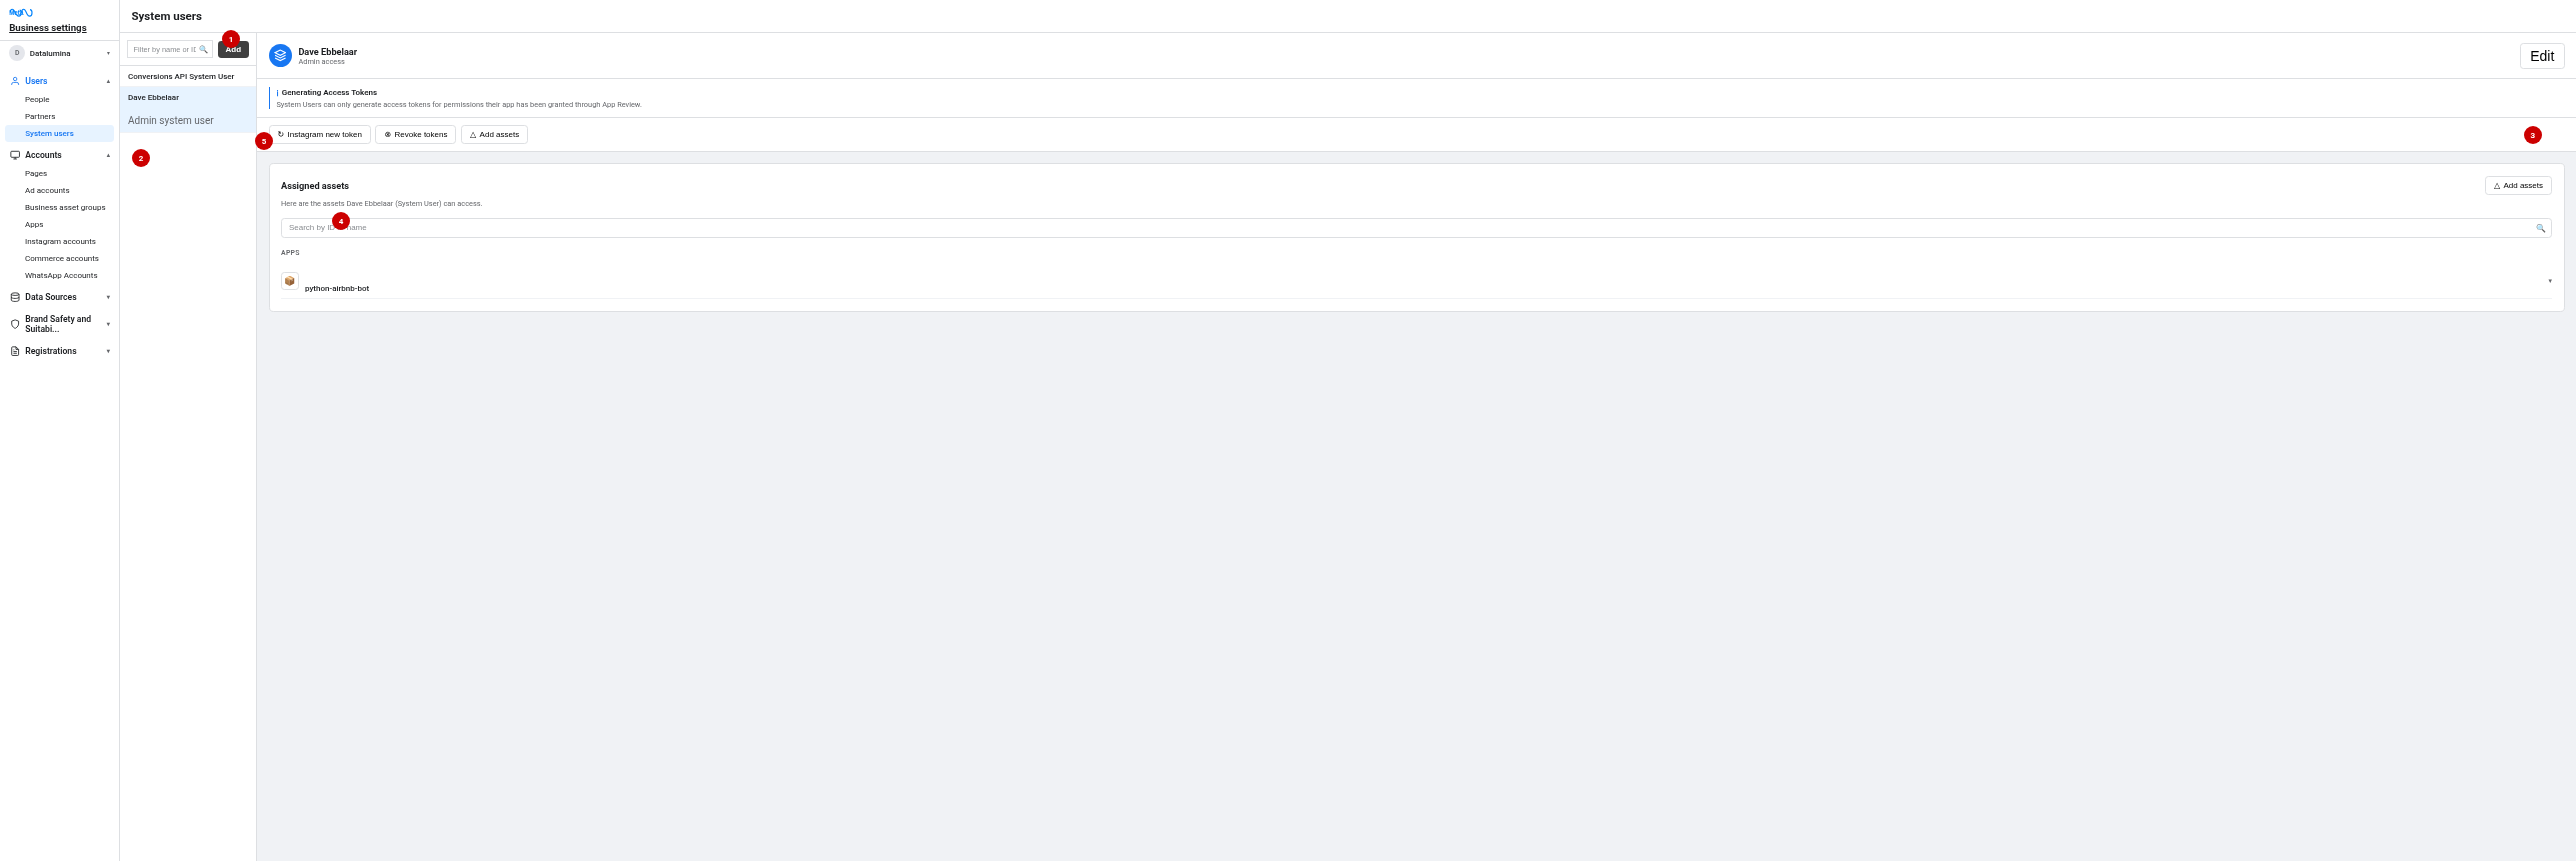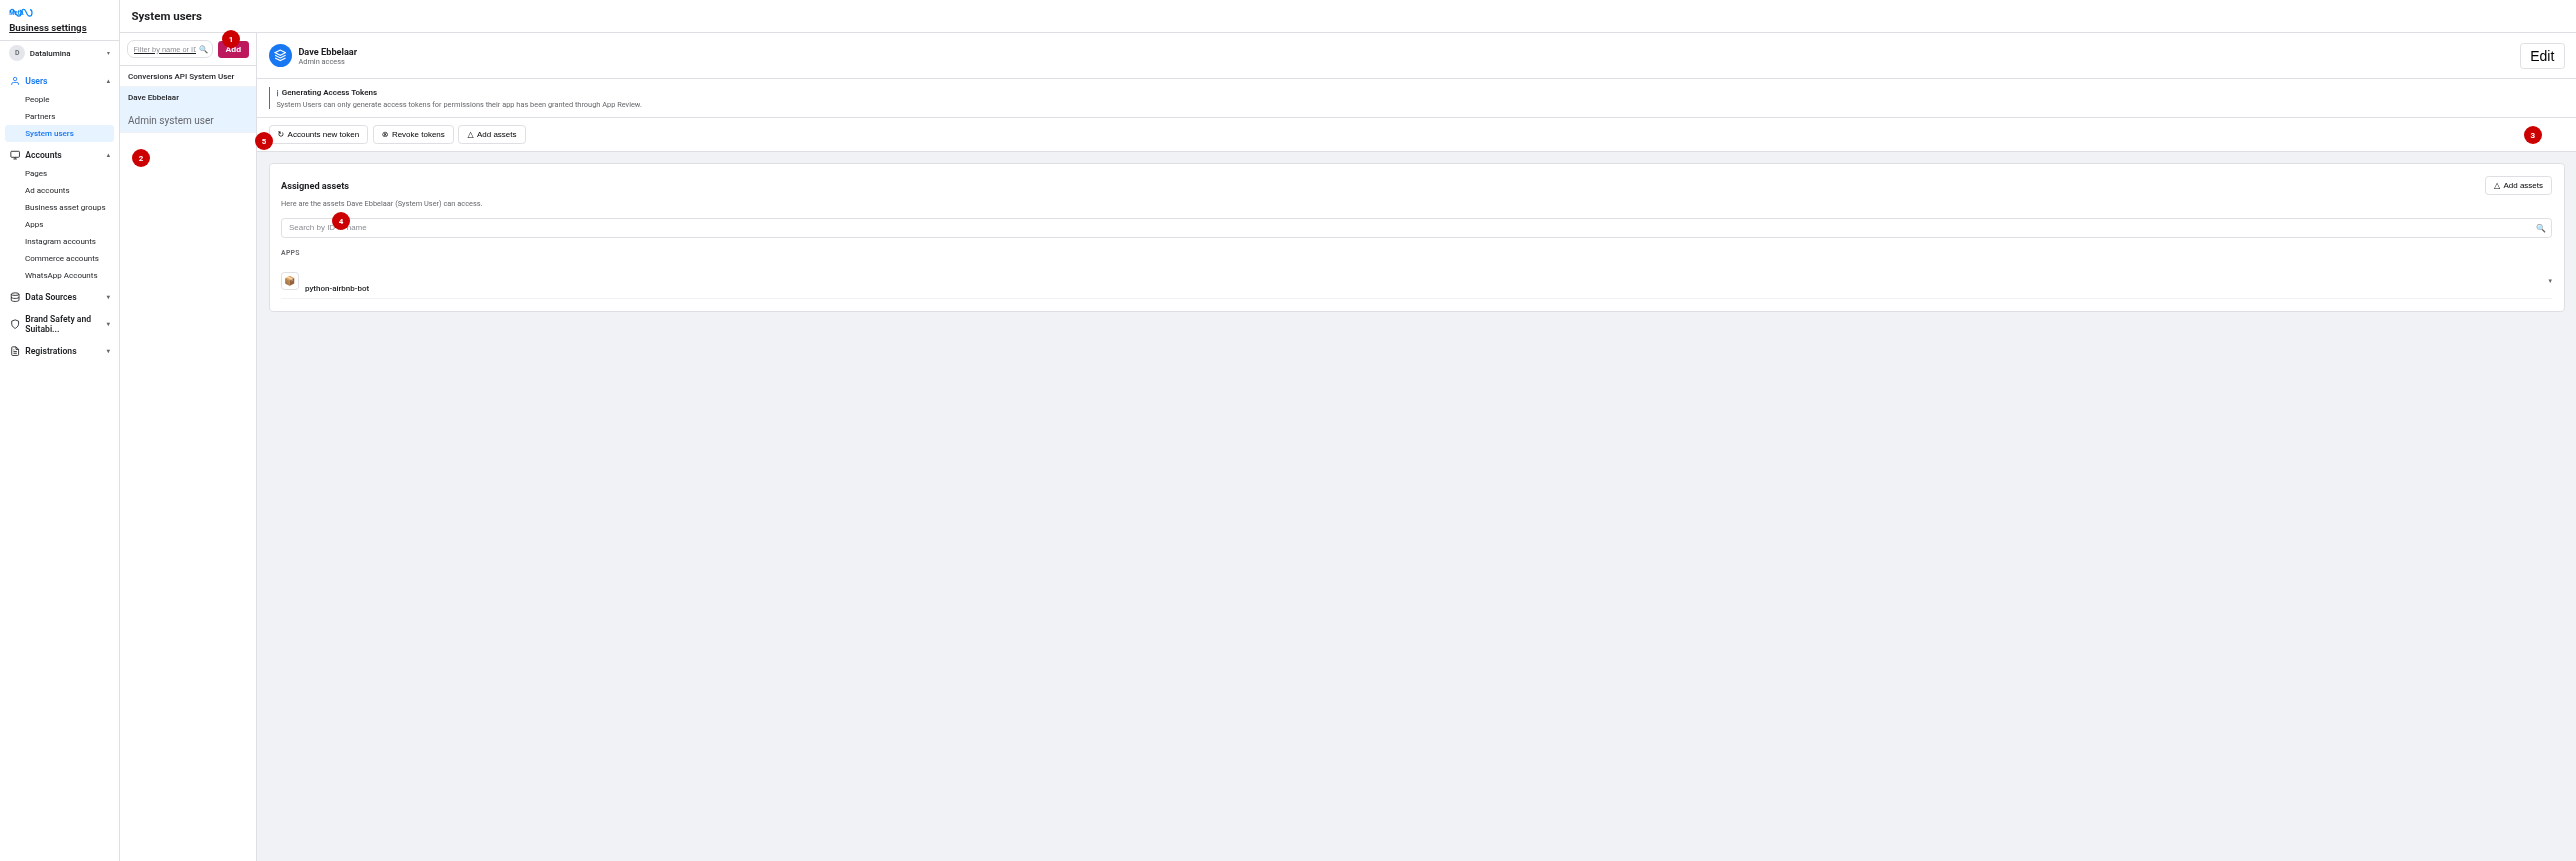--- a/index.html
+++ b/index.html
@@ -28,24 +28,24 @@
     .main { flex: 1; display: flex; flex-direction: column; overflow: hidden; }
     .page-header { background: #fff; border-bottom: 0.6px solid #dddfe2; padding: 9.2px 11.5px; }
     .page-title { font-size: 11.5px; font-weight: 700; }
 
     .content-area { display: flex; flex: 1; overflow: hidden; }
 
     
     .list-panel { width: 137px; background: #fff; border-right: 0.6px solid #dddfe2; display: flex; flex-direction: column; flex-shrink: 0; }
     .list-search-area { display: flex; align-items: center; gap: 4.6px; padding: 6.9px; border-bottom: 0.6px solid #dddfe2; }
     .search-input-wrap { flex: 1; position: relative; }
-    .search-input { width: 100%; border: 0.6px solid #dddfe2; border-radius: 7px; padding: 3.4px 16px 3.4px 5.7px; font-size: 7.4px; outline: none; color: #1c1e21; text-decoration: underline; }
+    .search-input { width: 100%; border: 0.6px solid #dddfe2; border-radius: 0; padding: 3.4px 16px 3.4px 5.7px; font-size: 7.4px; outline: none; color: #1c1e21; }
     .search-input::placeholder { color: #8a8d91; }
     .search-icon { position: absolute; right: 4.6px; top: 50%; transform: translateY(-50%); color: #8a8d91; font-size: 7.4px; }
-    .add-btn { background: #be185d; color: #fff; border: none; border-radius: 3.4px; padding: 4px 8px; font-size: 8px; font-weight: 600; cursor: pointer; white-space: nowrap; }
+    .add-btn { background: #404040; color: #fff; border: none; border-radius: 3.4px; padding: 4px 8px; font-size: 8px; font-weight: 600; cursor: pointer; white-space: nowrap; }
 
     .list-items { flex: 1; overflow-y: auto; }
     .list-item { padding: 5.7px 8px; cursor: pointer; border-bottom: 0.6px solid #f0f2f5; }
     .list-item.selected { background: #e7f3ff; }
     .list-item-name { font-size: 8px; font-weight: 500; color: #1c1e21; }
     .list-item-sub { font-size: 10px; color: #65676b; margin-top: 13px; }
 
     
     .detail-panel { flex: 1; background: #f0f2f5; overflow-y: auto; }
     .detail-header { background: #fff; padding: 9.2px 11.5px; display: flex; align-items: center; justify-content: space-between; border-bottom: 0.6px solid #dddfe2; }
@@ -239,21 +239,21 @@
             <span class="info-icon">ℹ</span>
             <span>Generating Access Tokens</span>
           </div>
           <div class="notice-text">System Users can only generate access tokens for permissions their app has been granted through App Review.</div>
         </div>
       </div>
 
       <div class="detail-actions">
         <button class="action-btn">
           <span>↻</span>
-          <span>Accounts new token</span>
+          <span>Instagram new token</span>
         </button>
         <button class="action-btn">
           <span>⊗</span>
           <span>Revoke tokens</span>
         </button>
         <button class="action-btn">
           <span>△</span>
           <span>Add assets</span>
         </button>
       </div>

